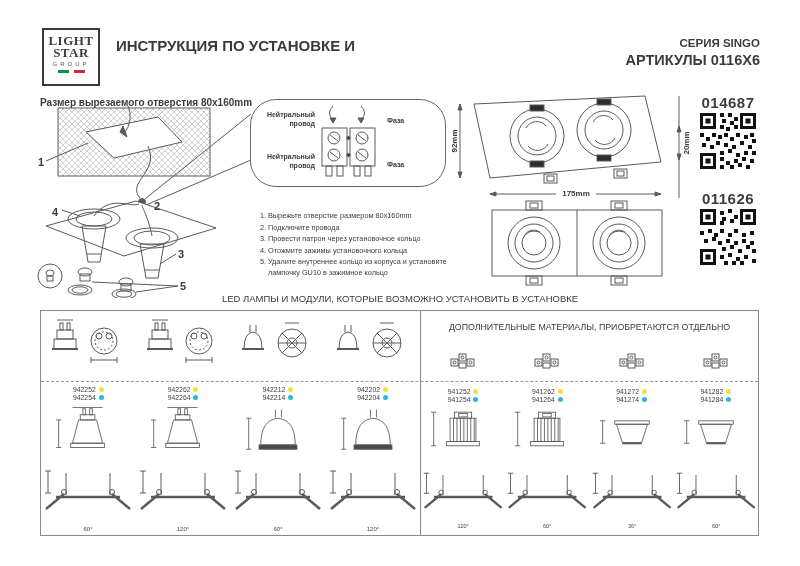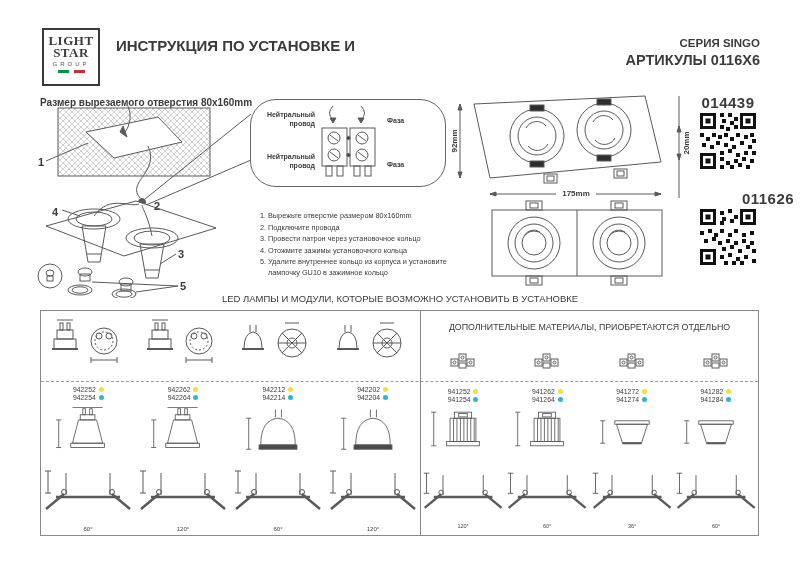--- a/index.html
+++ b/index.html
@@ -30,21 +30,21 @@
   .wl-bl{left:6px;top:52px;width:58px;text-align:right;}
   .wl-br{left:136px;top:60px;}
   .terminal-svg{position:absolute;left:66px;top:4px;width:64px;height:78px;}
   .wire-notes{left:256px;top:190px;font-size:7.3px;line-height:11px;}
   .steps{left:254px;top:211px;width:214px;font-size:7.3px;line-height:10.6px;margin:0;padding:0 0 0 14px;}
   .steps li{margin:0 7px 1px 0;}
 
   .product-svg{left:452px;top:88px;width:246px;height:206px;}
   .artnum{width:62px;text-align:center;font-size:15px;font-weight:bold;letter-spacing:.5px;}
   .art1{left:697px;top:94px;} .qr1{left:700px;top:113px;width:56px;height:56px;}
-  .art2{left:697px;top:190px;margin-left:40px;} .qr2{left:700px;top:209px;width:56px;height:56px;}
+  .art2{left:697px;top:190px;} .qr2{left:700px;top:209px;width:56px;height:56px;}
 
   .band-title{left:0;top:293px;width:100%;text-align:center;font-size:9.5px;color:#3a3a3a;}
 
   
   .lamps-table{left:40px;top:310px;width:719px;height:226px;border:1px solid #8a8a8a;box-sizing:border-box;}
   .dash-line{position:absolute;left:0;right:0;top:70px;border-top:1px dashed #9a9a9a;}
   .tbl-left{position:absolute;left:0;top:0;bottom:0;width:379px;display:flex;}
   .tbl-right{position:absolute;left:379px;top:0;bottom:0;right:0;border-left:1px solid #8a8a8a;}
   .extra-header{padding:11px 8px 0 8px;font-size:8.8px;text-align:center;color:#3a3a3a;}
   .extra-icons{position:absolute;top:34px;left:0;right:0;height:32px;display:flex;}
@@ -240,21 +240,21 @@
       <rect x="159" y="188" width="16" height="9"></rect>
         <rect x="163" y="190" width="8" height="5"></rect>
     </g>
     <g font-size="8" font-weight="bold" fill="#3a3a3a">
       <text transform="rotate(-90 5 53)" x="5" y="53" text-anchor="middle">92mm</text>
       <text transform="rotate(-90 237 55)" x="237" y="55" text-anchor="middle">20mm</text>
       <text x="124" y="108" text-anchor="middle">175mm</text>
     </g>
   </svg>
 
-  <div class="abs artnum art1">014439</div>
+  <div class="abs artnum art1">014687</div>
   <svg class="abs qr1" viewBox="0 0 56 56">
     <g fill="#111">
       <rect x="0" y="0" width="16" height="16"></rect>
         <rect x="40" y="0" width="16" height="16"></rect>
         <rect x="0" y="40" width="16" height="16"></rect>
       <rect x="20" y="0" width="4" height="4"></rect>
         <rect x="28" y="0" width="4" height="4"></rect>
         <rect x="34" y="4" width="4" height="4"></rect>
       <rect x="22" y="6" width="4" height="4"></rect>
         <rect x="30" y="8" width="4" height="4"></rect>

